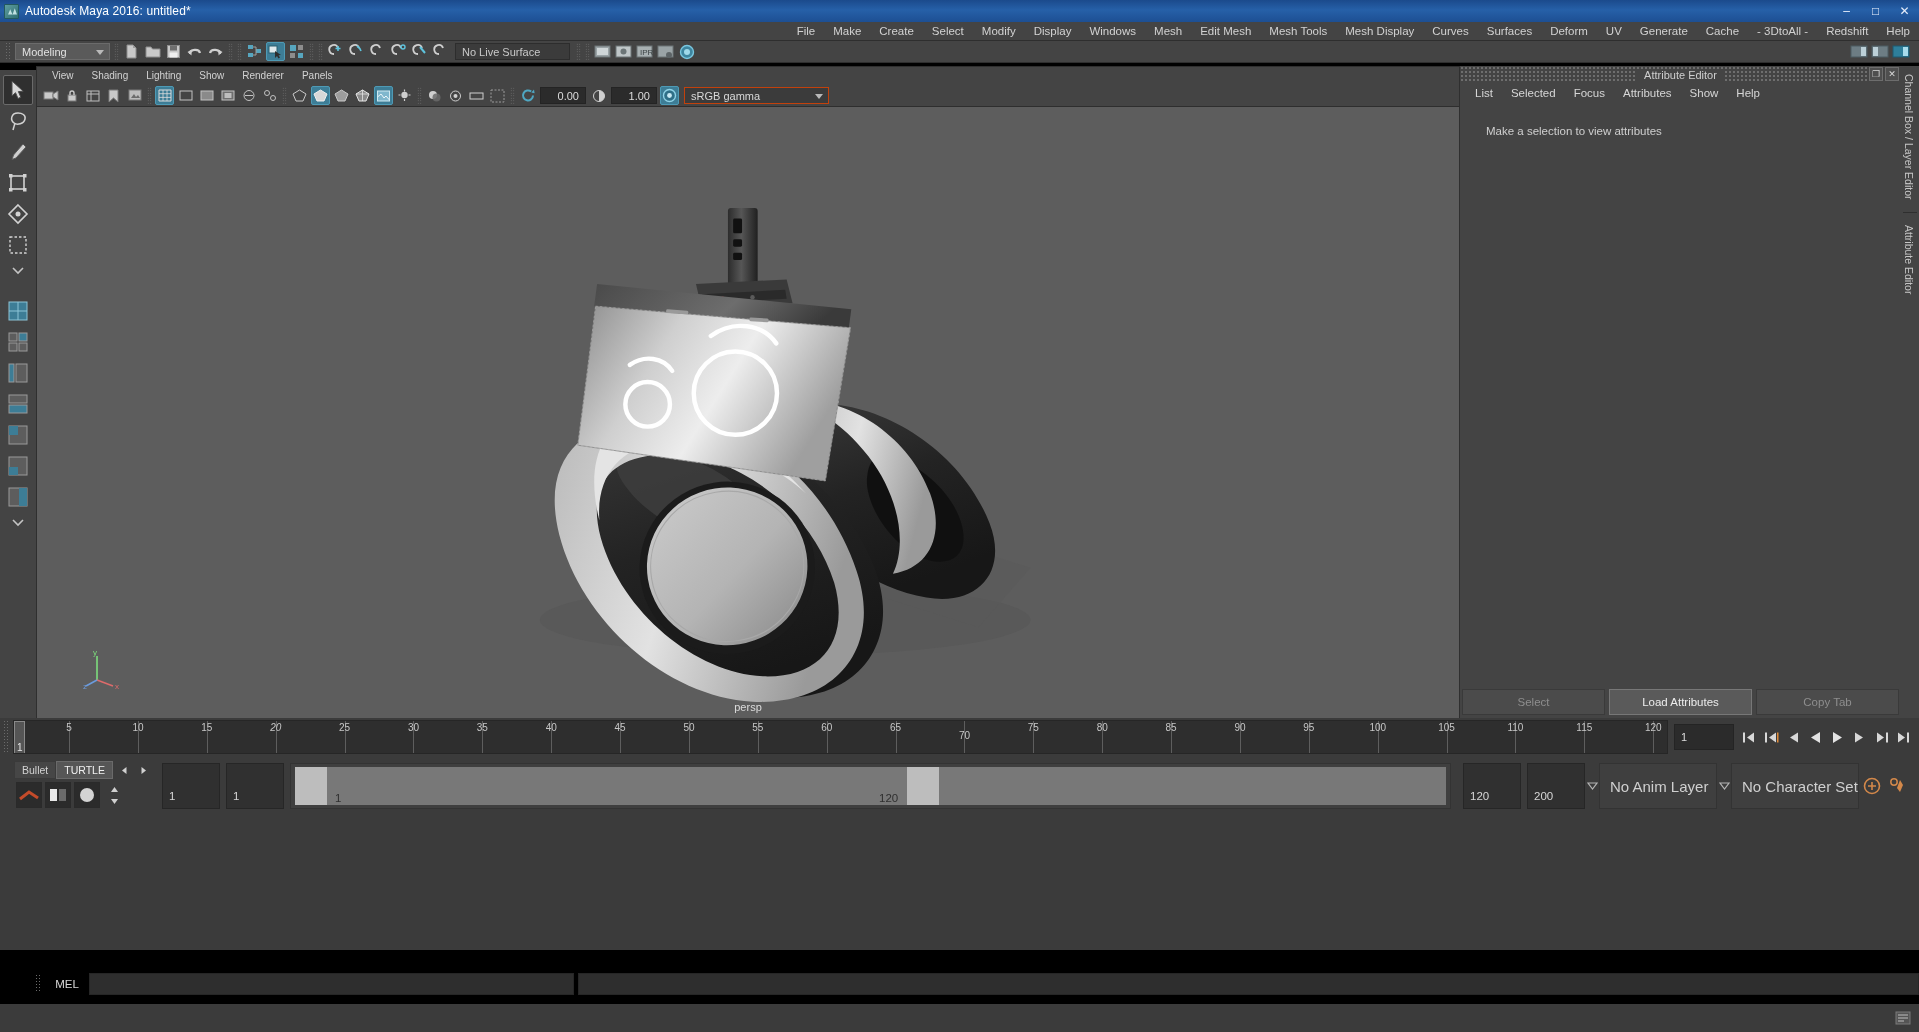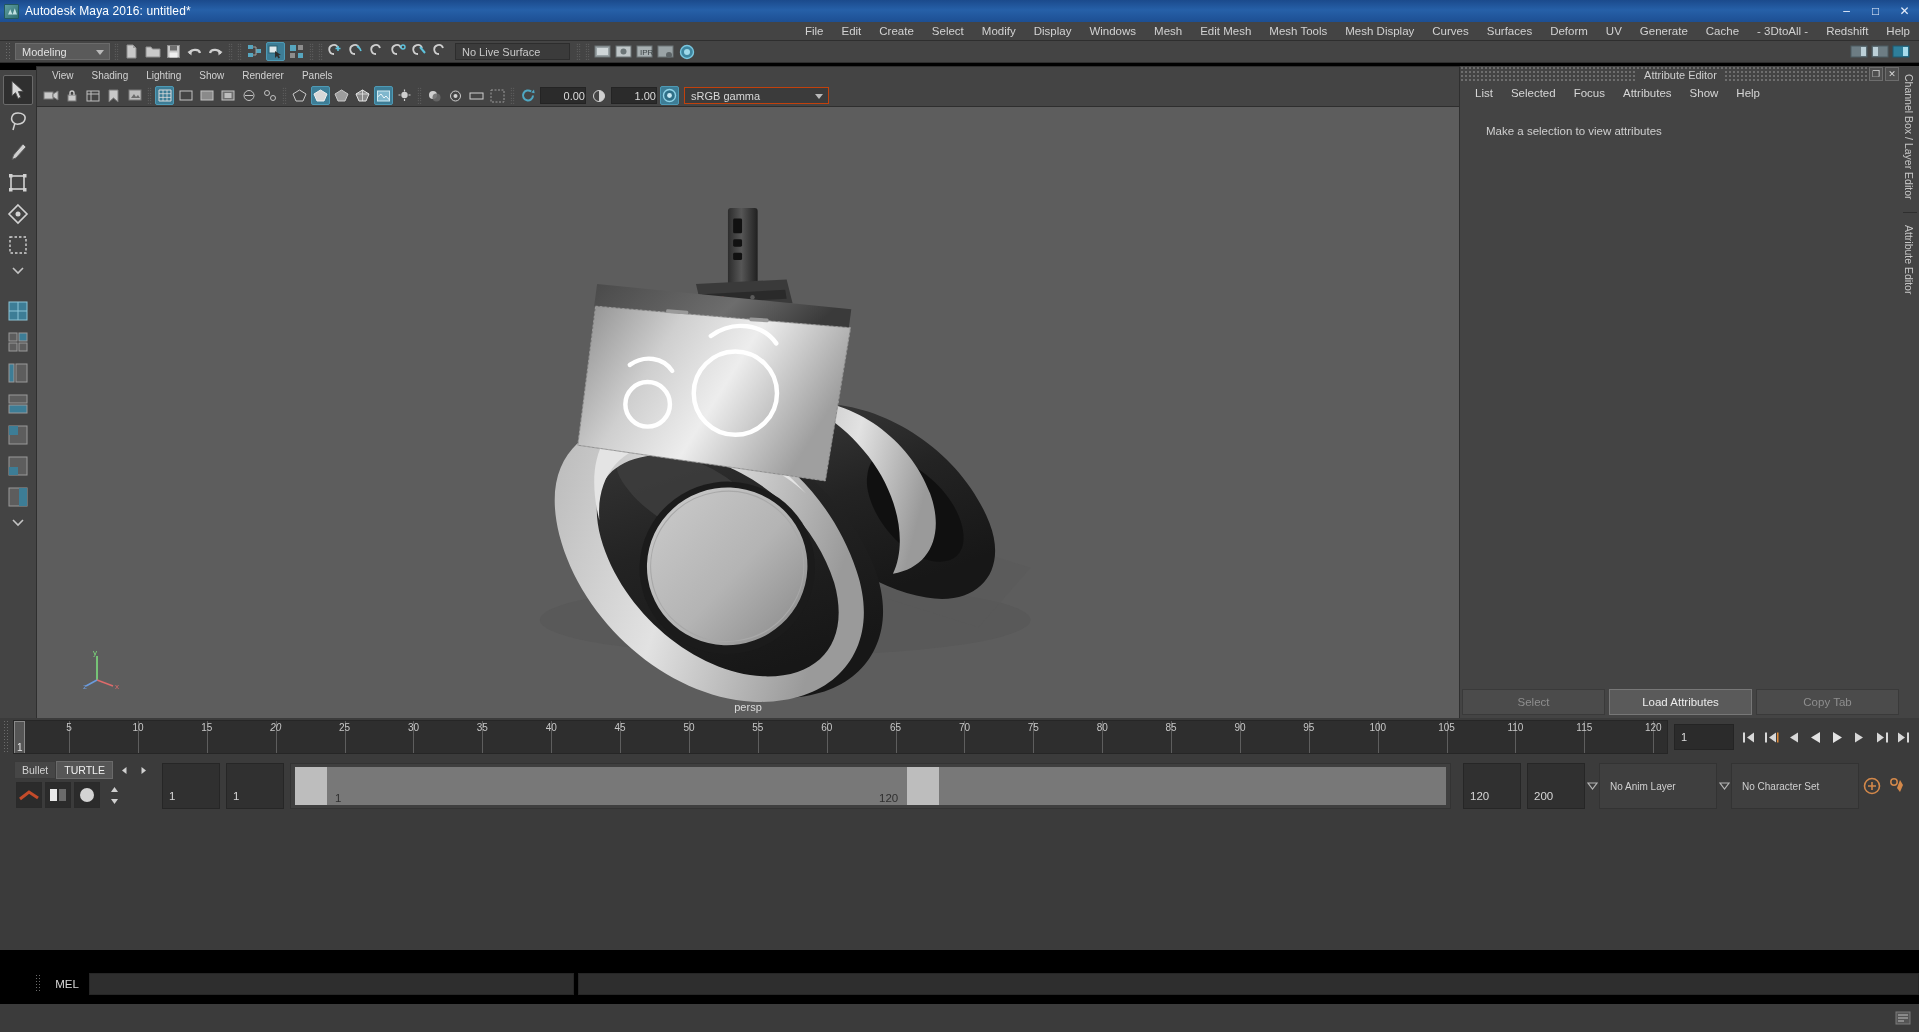--- a/index.html
+++ b/index.html
@@ -80,21 +80,21 @@
 
   
   .viewport-wrap { position:absolute; left:36px; top:66px; right:459px; bottom:313px;
                    background:#444444; border:1px solid #2f2f2f; }
   .vp-menubar { height:18px; display:flex; align-items:center; padding-left:6px; background:#444444; }
   .vp-menu { color:#d2d2d2; font-size:10px; padding:0 9px; line-height:18px; }
   .vp-toolbar { height:22px; background:#444444; display:flex; align-items:center;
                 padding-left:3px; border-bottom:1px solid #2e2e2e; }
   .vp-num { width:46px; height:17px; background:#2b2b2b; border:1px solid #242424;
             color:#dcdcdc; font-size:11px; display:flex; align-items:center;
-            justify-content:flex-end; margin:0 2px; }
+            justify-content:flex-end; padding-right:6px; margin:0 2px; }
   .vp-combo { width:145px; height:17px; background:#3b3b3b; border:1px solid #c2410c;
               color:#d8d8d8; font-size:11px; display:flex; align-items:center;
               padding-left:6px; margin-left:4px; position:relative; }
   .vp-combo .caret { position:absolute; right:5px; top:6px;
     border-left:4px solid transparent; border-right:4px solid transparent;
     border-top:5px solid #b9b9b9; }
 
   .viewport { position:absolute; left:0; right:0; top:40px; bottom:0;
               background:#5d5d5d; overflow:hidden; }
   .vp-label { position:absolute; bottom:5px; left:0; right:0; text-align:center;
@@ -159,21 +159,21 @@
   .shelf-item { width:26px; height:26px; background:#333333; border:1px solid #2a2a2a; }
   .rs-num { width:58px; height:46px; background:#303030; border:1px solid #262626;
             color:#d6d6d6; font-size:11.5px; display:flex; align-items:flex-end;
             padding:0 0 6px 6px; margin-left:6px; }
   .rangeslider { position:relative; flex:1; height:46px; background:#3f3f3f;
                  border:1px solid #333333; margin:0 6px; }
   .rs-bar { position:absolute; left:4px; right:4px; top:3px; bottom:3px; background:#787878; }
   .rs-handle { position:absolute; top:3px; bottom:3px; width:32px; background:#bdbdbd; }
   .rs-lbl { position:absolute; bottom:4px; color:#2f2f2f; font-size:11.5px; }
   .combo-wide { height:46px; background:#3f3f3f; border:1px solid #333333;
-                color:#cfcfcf; font-size:10px; display:flex; align-items:center;
+                color:#cfcfcf; font-size:15px; display:flex; align-items:center;
                 padding-left:10px; }
   .dd-caret { width:14px; height:46px; display:flex; align-items:center; justify-content:center; }
 
   
   .melrow { position:absolute; left:0; right:0; bottom:34px; height:28px;
             display:flex; align-items:center;padding-left:32px; }
   .mel-lbl { width:44px; text-align:center; color:#d7d7d7; font-size:11.5px; }
   .mel-input { height:22px; background:#2e2e2e; border:1px solid #262626; width:485px; }
   .mel-out { flex:1; height:22px; background:#2e2e2e; border:1px solid #262626; margin-left:4px; }
   .helpline { position:absolute; left:0; right:0; bottom:0; height:28px; background:#3b3b3b;
@@ -193,21 +193,21 @@
     <div class="tb-title">Autodesk Maya 2016: untitled*</div>
     <div class="win-btns">
       <div class="win-btn">–</div>
       <div class="win-btn">□</div>
       <div class="win-btn close">✕</div>
     </div>
   </div>
 
   <div class="menubar">
     <div class="menu-item">File</div>
-    <div class="menu-item">Edit</div>
+    <div class="menu-item">Make</div>
     <div class="menu-item">Create</div>
     <div class="menu-item">Select</div>
     <div class="menu-item">Modify</div>
     <div class="menu-item">Display</div>
     <div class="menu-item">Windows</div>
     <div class="menu-item">Mesh</div>
     <div class="menu-item">Edit Mesh</div>
     <div class="menu-item">Mesh Tools</div>
     <div class="menu-item">Mesh Display</div>
     <div class="menu-item">Curves</div>
@@ -807,21 +807,21 @@
           <div class="ts-num" style="left: 36.6667%;">45</div>
           <div class="ts-tick" style="left: 40.8333%;"></div>
           <div class="ts-num" style="left: 40.8333%;">50</div>
           <div class="ts-tick" style="left: 45%;"></div>
           <div class="ts-num" style="left: 45%;">55</div>
           <div class="ts-tick" style="left: 49.1667%;"></div>
           <div class="ts-num" style="left: 49.1667%;">60</div>
           <div class="ts-tick" style="left: 53.3333%;"></div>
           <div class="ts-num" style="left: 53.3333%;">65</div>
           <div class="ts-tick" style="left: 57.5%;"></div>
-          <div class="ts-num" style="left: 57.5%;">70</div>
+          <div class="ts-num" style="left: 57.5%; margin-top: 8px;">70</div>
           <div class="ts-tick" style="left: 61.6667%;"></div>
           <div class="ts-num" style="left: 61.6667%;">75</div>
           <div class="ts-tick" style="left: 65.8333%;"></div>
           <div class="ts-num" style="left: 65.8333%;">80</div>
           <div class="ts-tick" style="left: 70%;"></div>
           <div class="ts-num" style="left: 70%;">85</div>
           <div class="ts-tick" style="left: 74.1667%;"></div>
           <div class="ts-num" style="left: 74.1667%;">90</div>
           <div class="ts-tick" style="left: 78.3333%;"></div>
           <div class="ts-num" style="left: 78.3333%;">95</div>

